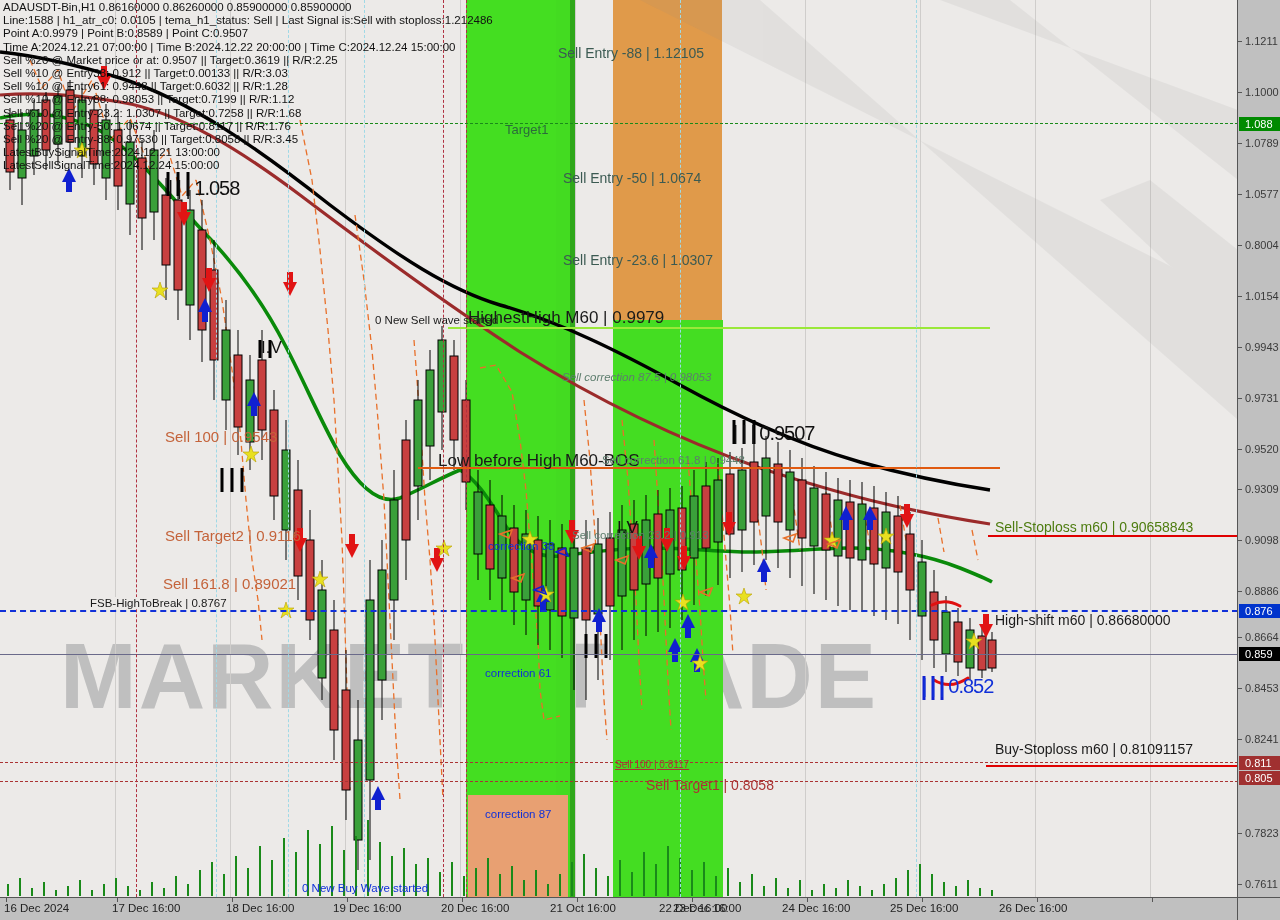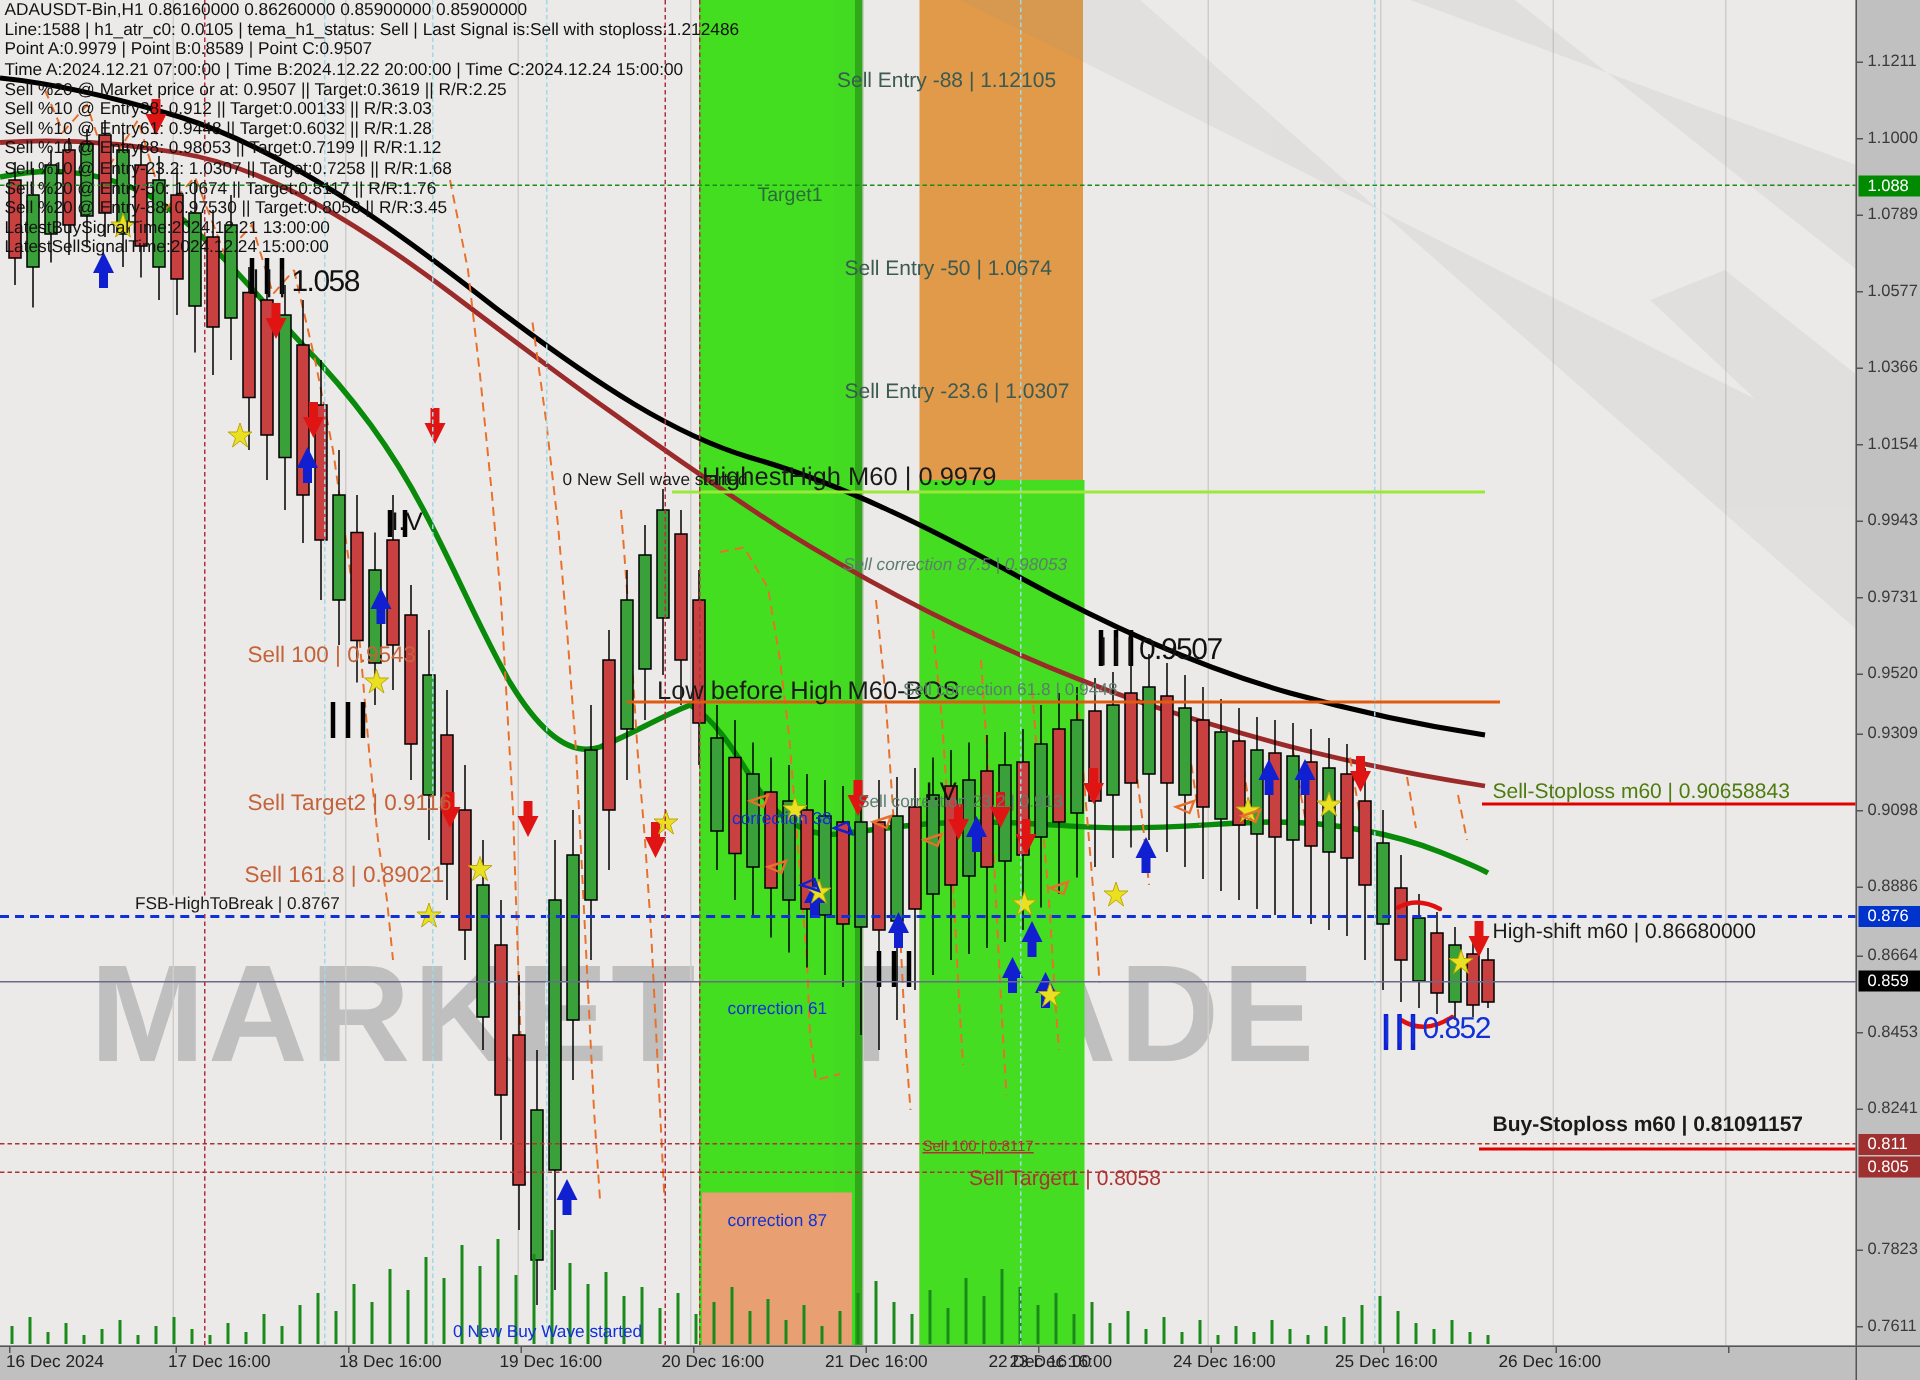--- a/index.html
+++ b/index.html
@@ -654,41 +654,41 @@
     <div class="lbl" style="left:485px;top:667px;font-size:11.5px;color:#1030d8;">correction 61</div>
 
     <div class="lbl" style="left:485px;top:808px;font-size:11.5px;color:#1030d8;">correction 87</div>
 
     <div class="lbl" style="left:995px;top:519px;font-size:14px;color:#4d7c0f;">Sell-Stoploss m60 | 0.90658843</div>
 
     <div class="lbl" style="left:995px;top:612px;font-size:14px;color:#1a1a1a;">High-shift m60 | 0.86680000</div>
 
     <div class="lbl" style="left:922px;top:675px;font-size:20px;color:#1030d8;letter-spacing:-1px;">| | | 0.852</div>
 
-    <div class="lbl" style="left:995px;top:741px;font-size:14px;color:#1a1a1a;font-weight:bold;">Buy-Stoploss m60 | 0.81091157</div>
+    <div class="lbl" style="left:995px;top:741px;font-size:14px;color:#1a1a1a;">Buy-Stoploss m60 | 0.81091157</div>
 
     <div class="lbl" style="left:615px;top:759px;font-size:10px;color:#aa3333;text-decoration:underline;">Sell 100 | 0.8117</div>
 
     <div class="lbl" style="left:646px;top:777px;font-size:14px;color:#aa3333;">Sell Target1 | 0.8058</div>
 
     <div class="lbl" style="left:302px;top:882px;font-size:11.5px;color:#1030d8;">0 New Buy Wave started</div>
 
   </div>
 
   <div id="scale">
     <div class="tickmark" style="top:41px"></div>
     <div class="tick" style="top:35px">1.1211</div>
     <div class="tickmark" style="top:92px"></div>
     <div class="tick" style="top:86px">1.1000</div>
     <div class="tickmark" style="top:143px"></div>
     <div class="tick" style="top:137px">1.0789</div>
     <div class="tickmark" style="top:194px"></div>
     <div class="tick" style="top:188px">1.0577</div>
     <div class="tickmark" style="top:245px"></div>
-    <div class="tick" style="top:239px">1.0366</div>
+    <div class="tick" style="top:239px">0.8004</div>
     <div class="tickmark" style="top:296px"></div>
     <div class="tick" style="top:290px">1.0154</div>
     <div class="tickmark" style="top:347px"></div>
     <div class="tick" style="top:341px">0.9943</div>
     <div class="tickmark" style="top:398px"></div>
     <div class="tick" style="top:392px">0.9731</div>
     <div class="tickmark" style="top:449px"></div>
     <div class="tick" style="top:443px">0.9520</div>
     <div class="tickmark" style="top:489px"></div>
     <div class="tick" style="top:483px">0.9309</div>
@@ -719,21 +719,21 @@
     <div class="tlabel" style="left:4px">16 Dec 2024</div>
     <div class="tmark" style="left:117px"></div>
     <div class="tlabel" style="left:112px">17 Dec 16:00</div>
     <div class="tmark" style="left:232px"></div>
     <div class="tlabel" style="left:226px">18 Dec 16:00</div>
     <div class="tmark" style="left:347px"></div>
     <div class="tlabel" style="left:333px">19 Dec 16:00</div>
     <div class="tmark" style="left:462px"></div>
     <div class="tlabel" style="left:441px">20 Dec 16:00</div>
     <div class="tmark" style="left:577px"></div>
-    <div class="tlabel" style="left:550px">21 Dec 16:00</div>
+    <div class="tlabel" style="left:550px">21 Oct 16:00</div>
     <div class="tmark" style="left:692px"></div>
     <div class="tlabel" style="left:659px">22 Dec 16:00</div>
     <div class="tmark" style="left:807px"></div>
     <div class="tlabel" style="left:673px">23 Dec 16:00</div>
     <div class="tmark" style="left:922px"></div>
     <div class="tlabel" style="left:782px">24 Dec 16:00</div>
     <div class="tmark" style="left:1037px"></div>
     <div class="tlabel" style="left:890px">25 Dec 16:00</div>
     <div class="tmark" style="left:1152px"></div>
     <div class="tlabel" style="left:999px">26 Dec 16:00</div>

